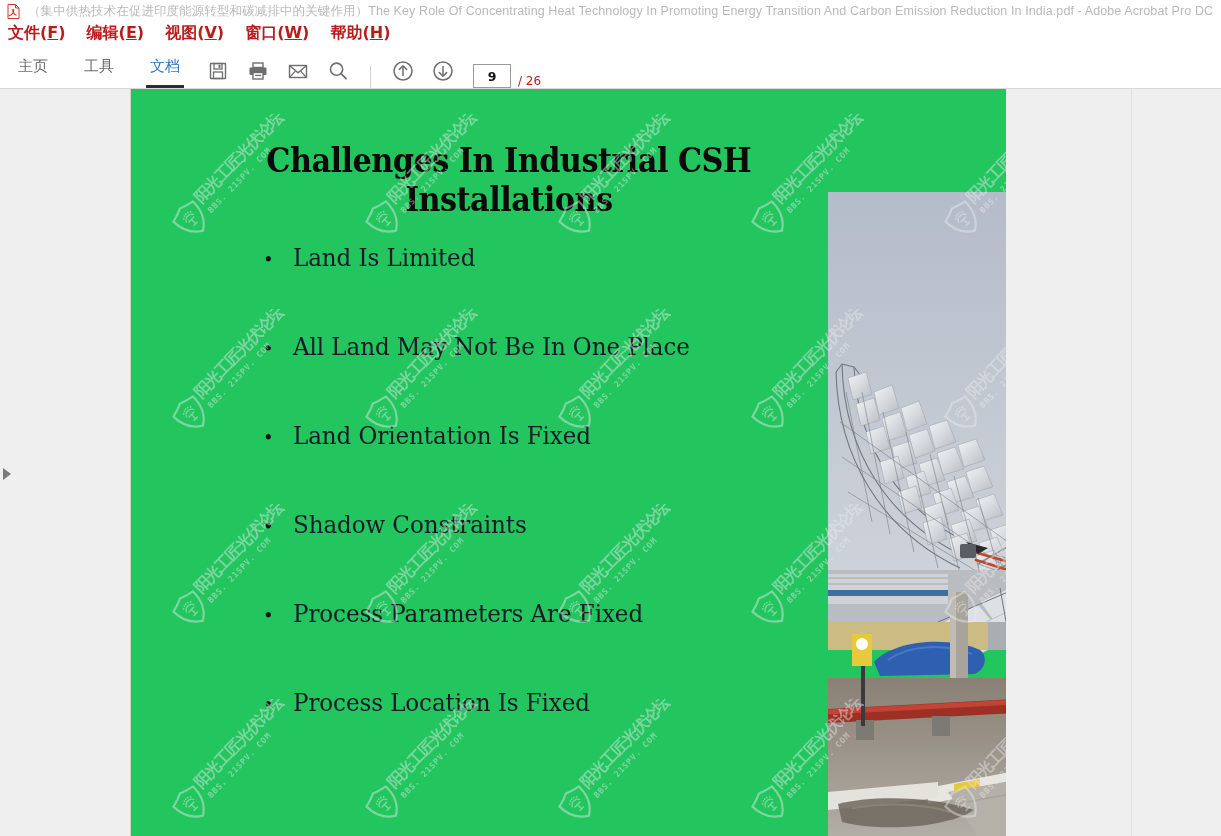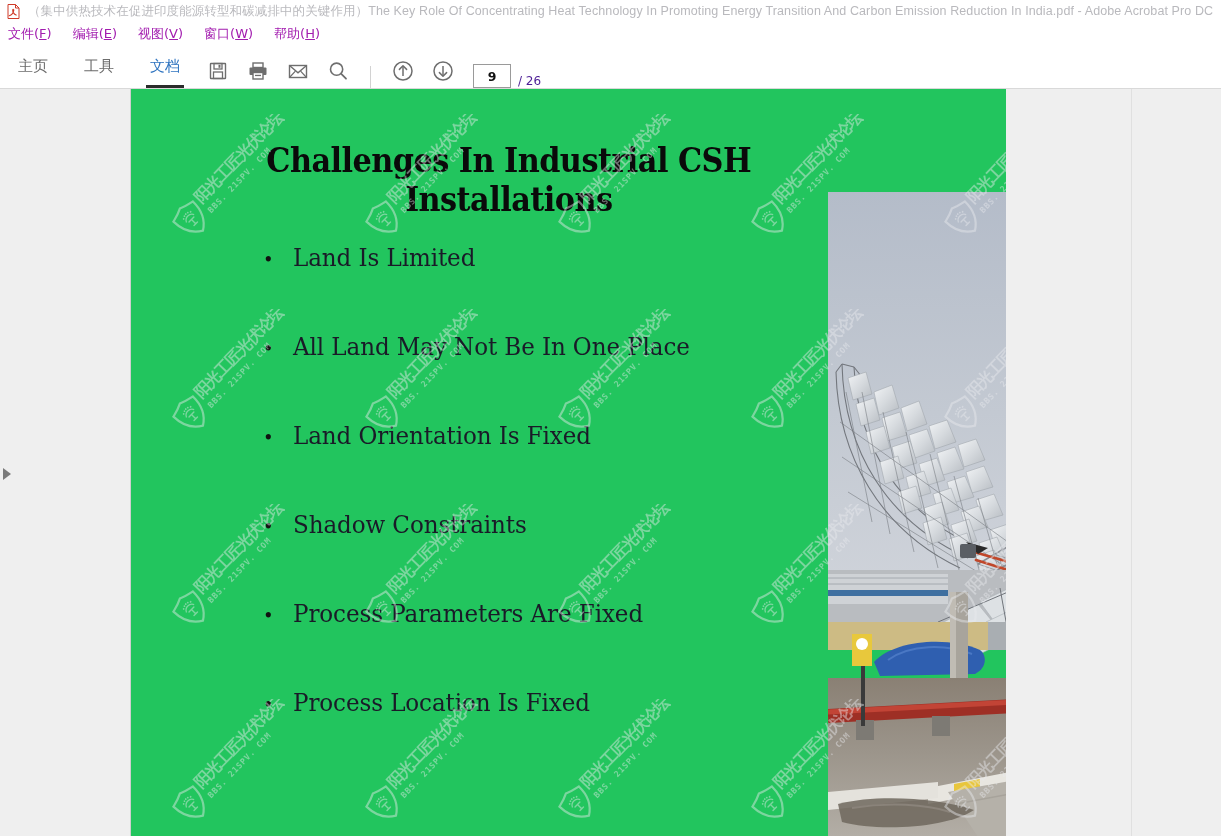--- a/index.html
+++ b/index.html
@@ -44,26 +44,27 @@
   
   .menubar {
     height: 23px;
     display: flex;
     align-items: center;
     padding-left: 6px;
     background: #ffffff;
     border-bottom: 0;
   }
   .menu-item {
-    font-size: 13px;
-    color: #a21caf;
+    font-size: 16px;
+    color: #b91c1c;
     margin-right: 17px;
     padding: 1px 2px;
     cursor: default;
     font-family: "DejaVu Sans", sans-serif;
+    font-weight: bold;
   }
   .menu-item .mn { text-decoration: underline; }
 
   
   .toolbar {
     height: 43px;
     display: flex;
     align-items: flex-end;
     background: #ffffff;
     border-bottom: 1px solid #d9d9d9;
@@ -110,21 +111,21 @@
     background: #fff;
     display: flex; align-items: center; justify-content: center;
     font-size: 12.5px;
     color: #111;
     margin-left: 10px;
     font-family: "DejaVu Sans", sans-serif;
     font-weight: bold;
   }
   .pagetotal {
     font-size: 12px;
-    color: #4c1d95;
+    color: #b91c1c;
     margin-left: 7px;
     font-family: "DejaVu Sans", sans-serif;
   }
 
   
   .workspace {
     position: relative;
     height: 747px;
     display: flex;
     background: #efefef;

